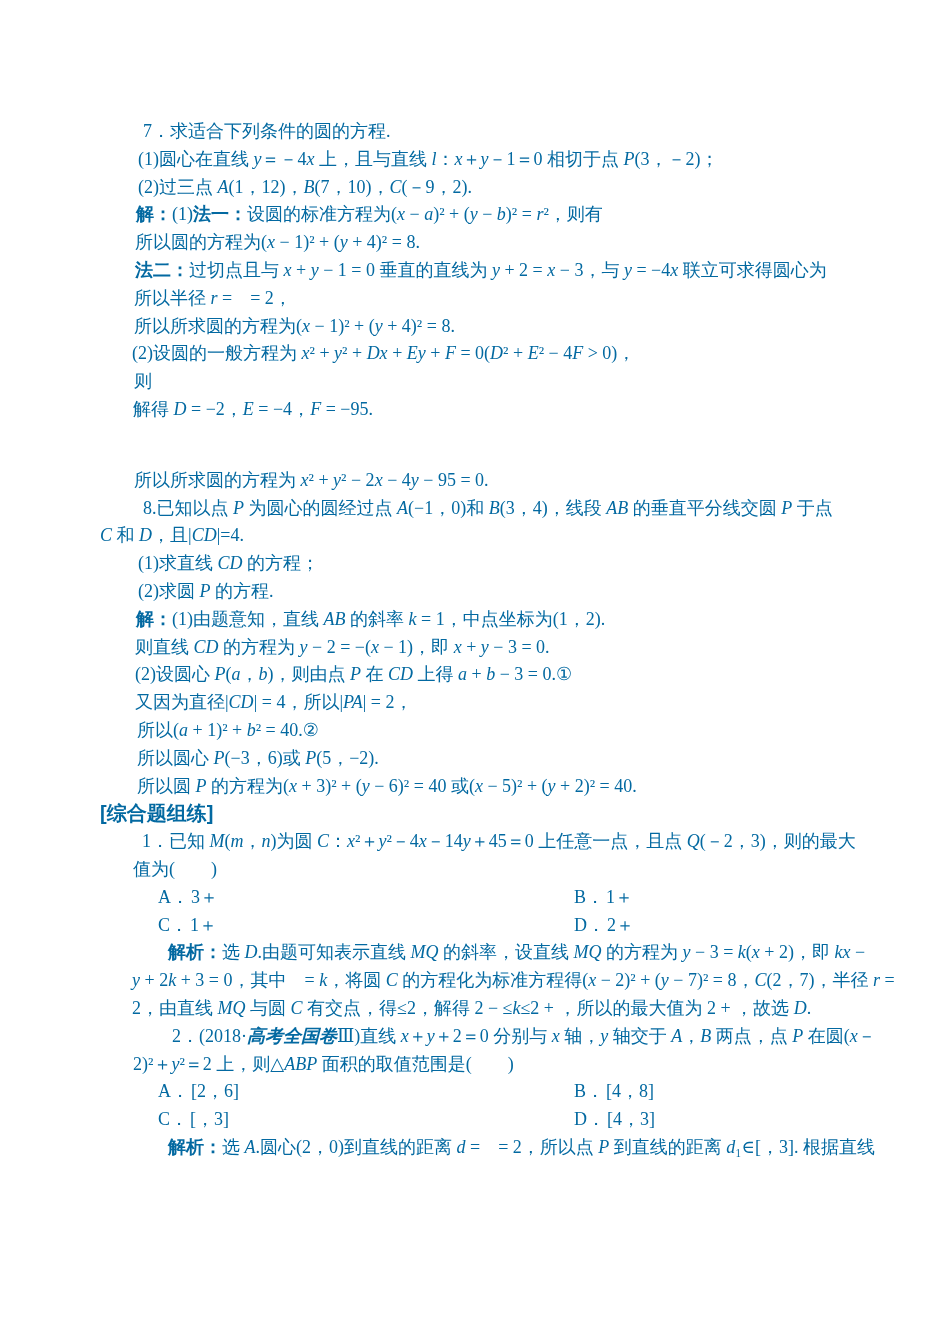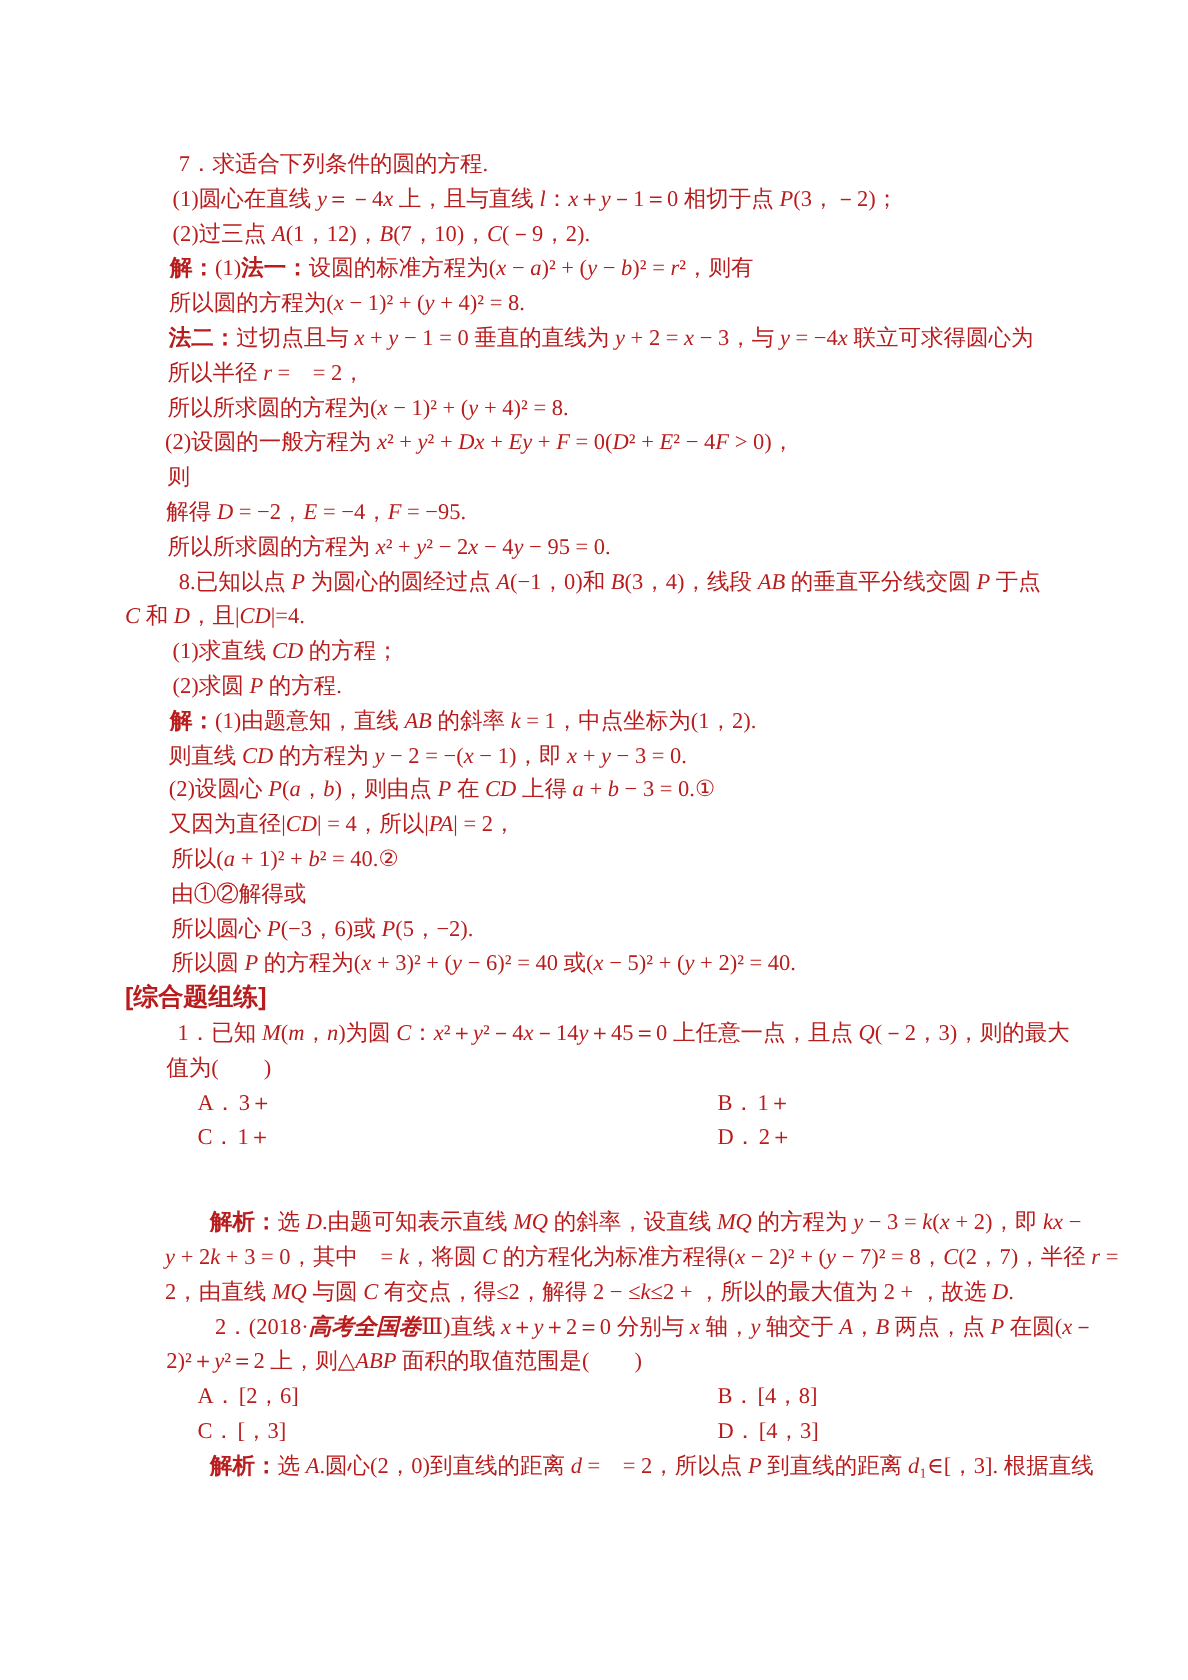--- a/index.html
+++ b/index.html
@@ -1,20 +1,20 @@
 <!DOCTYPE html>
 <html><head>
 <meta charset="utf-8">
 <style>
   html,body{margin:0;padding:0;background:#ffffff;}
   .page{
     position:relative;
     width:950px;height:1344px;
     background:#ffffff;
-    color:#b91c1c;
+    color:#0369a1;
     font-family:"Liberation Serif","DejaVu Serif",serif;
     overflow:hidden;
   }
   .doc{
     position:absolute;
     left:100px;top:118px;
     width:720px;
   }
   .line{
     display:block;
@@ -51,39 +51,38 @@
       <div class="line font-song" style="padding-left: 38px;"><span>(1)圆心在直线 <i>y</i>＝－4<i>x</i> 上，且与直线 <i>l</i>：<i>x</i>＋<i>y</i>－1＝0 相切于点 <i>P</i>(3，－2)；</span></div>
       <div class="line font-song" style="padding-left: 38px;"><span>(2)过三点 <i>A</i>(1，12)，<i>B</i>(7，10)，<i>C</i>(－9，2).</span></div>
       <div class="line font-kai" style="padding-left: 36px;"><span class="seg-b">解：</span><span>(1)</span><span class="seg-b">法一：</span><span>设圆的标准方程为(<i>x</i> − <i>a</i>)² + (<i>y</i> − <i>b</i>)² = <i>r</i>²，则有</span></div>
       <div class="line font-kai" style="padding-left: 35px;"><span>所以圆的方程为(<i>x</i> − 1)² + (<i>y</i> + 4)² = 8.</span></div>
       <div class="line font-kai" style="padding-left: 35px;"><span class="seg-b">法二：</span><span>过切点且与 <i>x</i> + <i>y</i> − 1 = 0 垂直的直线为 <i>y</i> + 2 = <i>x</i> − 3，与 <i>y</i> = −4<i>x</i> 联立可求得圆心为</span></div>
       <div class="line font-kai" style="padding-left: 34px;"><span>所以半径 <i>r</i> =　= 2，</span></div>
       <div class="line font-kai" style="padding-left: 34px;"><span>所以所求圆的方程为(<i>x</i> − 1)² + (<i>y</i> + 4)² = 8.</span></div>
       <div class="line font-kai" style="padding-left: 32px;"><span>(2)设圆的一般方程为 <i>x</i>² + <i>y</i>² + <i>Dx</i> + <i>Ey</i> + <i>F</i> = 0(<i>D</i>² + <i>E</i>² − 4<i>F</i> &gt; 0)，</span></div>
       <div class="line font-kai" style="padding-left: 34px;"><span>则</span></div>
       <div class="line font-kai" style="padding-left: 33px;"><span>解得 <i>D</i> = −2，<i>E</i> = −4，<i>F</i> = −95.</span></div>
-      <div class="line font-kai" style="padding-left: 34px;"><span>所以所求圆的方程为 <i>x</i>² + <i>y</i>² − 2<i>x</i> − 4<i>y</i> − 95 = 0.</span></div>
+      <div class="line font-kai" style="padding-left: 34px; margin-top: 43px;"><span>所以所求圆的方程为 <i>x</i>² + <i>y</i>² − 2<i>x</i> − 4<i>y</i> − 95 = 0.</span></div>
       <div class="line font-kai" style="padding-left: 43px;"><span>8.已知以点 <i>P</i> 为圆心的圆经过点 <i>A</i>(−1，0)和 <i>B</i>(3，4)，线段 <i>AB</i> 的垂直平分线交圆 <i>P</i> 于点</span></div>
       <div class="line font-kai"><span><i>C</i> 和 <i>D</i>，且|<i>CD</i>|=4.</span></div>
       <div class="line font-kai" style="padding-left: 38px;"><span>(1)求直线 <i>CD</i> 的方程；</span></div>
       <div class="line font-kai" style="padding-left: 38px;"><span>(2)求圆 <i>P</i> 的方程.</span></div>
       <div class="line font-kai" style="padding-left: 36px;"><span class="seg-b">解：</span><span>(1)由题意知，直线 <i>AB</i> 的斜率 <i>k</i> = 1，中点坐标为(1，2).</span></div>
       <div class="line font-kai" style="padding-left: 35px;"><span>则直线 <i>CD</i> 的方程为 <i>y</i> − 2 = −(<i>x</i> − 1)，即 <i>x</i> + <i>y</i> − 3 = 0.</span></div>
       <div class="line font-kai" style="padding-left: 35px;"><span>(2)设圆心 <i>P</i>(<i>a</i>，<i>b</i>)，则由点 <i>P</i> 在 <i>CD</i> 上得 <i>a</i> + <i>b</i> − 3 = 0.①</span></div>
       <div class="line font-kai" style="padding-left: 35px;"><span>又因为直径|<i>CD</i>| = 4，所以|<i>PA</i>| = 2，</span></div>
       <div class="line font-kai" style="padding-left: 37px;"><span>所以(<i>a</i> + 1)² + <i>b</i>² = 40.②</span></div>
-      <div class="line font-kai" style="padding-left: 37px;"><span>由①②解得或</span></div>
       <div class="line font-kai" style="padding-left: 37px;"><span>所以圆心 <i>P</i>(−3，6)或 <i>P</i>(5，−2).</span></div>
       <div class="line font-kai" style="padding-left: 37px;"><span>所以圆 <i>P</i> 的方程为(<i>x</i> + 3)² + (<i>y</i> − 6)² = 40 或(<i>x</i> − 5)² + (<i>y</i> + 2)² = 40.</span></div>
       <div class="line heading">[综合题组练]</div>
       <div class="line font-song" style="padding-left: 42px;"><span>1．已知 <i>M</i>(<i>m</i>，<i>n</i>)为圆 <i>C</i>：<i>x</i>²＋<i>y</i>²－4<i>x</i>－14<i>y</i>＋45＝0 上任意一点，且点 <i>Q</i>(－2，3)，则的最大</span></div>
       <div class="line font-song" style="padding-left: 33px;"><span>值为(　　)</span></div>
       <div class="line" style="padding-left: 58px;"><span class="opt-col0"><span class="opt-label">A．</span><span>3＋</span></span><span class="opt-col1"><span class="opt-label">B．</span><span>1＋</span></span></div>
       <div class="line" style="padding-left: 58px;"><span class="opt-col0"><span class="opt-label">C．</span><span>1＋</span></span><span class="opt-col1"><span class="opt-label">D．</span><span>2＋</span></span></div>
-      <div class="line font-kai" style="padding-left: 68px; margin-top: 40px;"><span class="seg-b">解析：</span><span>选 <i>D</i>.由题可知表示直线 <i>MQ</i> 的斜率，设直线 <i>MQ</i> 的方程为 <i>y</i> − 3 = <i>k</i>(<i>x</i> + 2)，即 <i>kx</i> −</span></div>
+      <div class="line font-kai" style="padding-left: 68px;"><span class="seg-b">解析：</span><span>选 <i>D</i>.由题可知表示直线 <i>MQ</i> 的斜率，设直线 <i>MQ</i> 的方程为 <i>y</i> − 3 = <i>k</i>(<i>x</i> + 2)，即 <i>kx</i> −</span></div>
       <div class="line font-kai" style="padding-left: 32px;"><span><i>y</i> + 2<i>k</i> + 3 = 0，其中　= <i>k</i>，将圆 <i>C</i> 的方程化为标准方程得(<i>x</i> − 2)² + (<i>y</i> − 7)² = 8，<i>C</i>(2，7)，半径 <i>r</i> =</span></div>
       <div class="line font-kai" style="padding-left: 32px;"><span>2，由直线 <i>MQ</i> 与圆 <i>C</i> 有交点，得≤2，解得 2 − ≤<i>k</i>≤2 + ，所以的最大值为 2 + ，故选 <i>D</i>.</span></div>
       <div class="line font-song" style="padding-left: 72px;"><span>2．(2018·</span><span class="seg-bi">高考全国卷</span><span>Ⅲ)直线 <i>x</i>＋<i>y</i>＋2＝0 分别与 <i>x</i> 轴，<i>y</i> 轴交于 <i>A</i>，<i>B</i> 两点，点 <i>P</i> 在圆(<i>x</i>－</span></div>
       <div class="line font-song" style="padding-left: 33px;"><span>2)²＋<i>y</i>²＝2 上，则△<i>ABP</i> 面积的取值范围是(　　)</span></div>
       <div class="line" style="padding-left: 58px;"><span class="opt-col0"><span class="opt-label">A．</span><span>[2，6]</span></span><span class="opt-col1"><span class="opt-label">B．</span><span>[4，8]</span></span></div>
       <div class="line" style="padding-left: 58px;"><span class="opt-col0"><span class="opt-label">C．</span><span>[，3]</span></span><span class="opt-col1"><span class="opt-label">D．</span><span>[4，3]</span></span></div>
       <div class="line font-kai" style="padding-left: 68px;"><span class="seg-b">解析：</span><span>选 <i>A</i>.圆心(2，0)到直线的距离 <i>d</i> =　= 2，所以点 <i>P</i> 到直线的距离 <i>d</i>₁∈[，3]. 根据直线</span></div>
     </div>
 </div>
 

